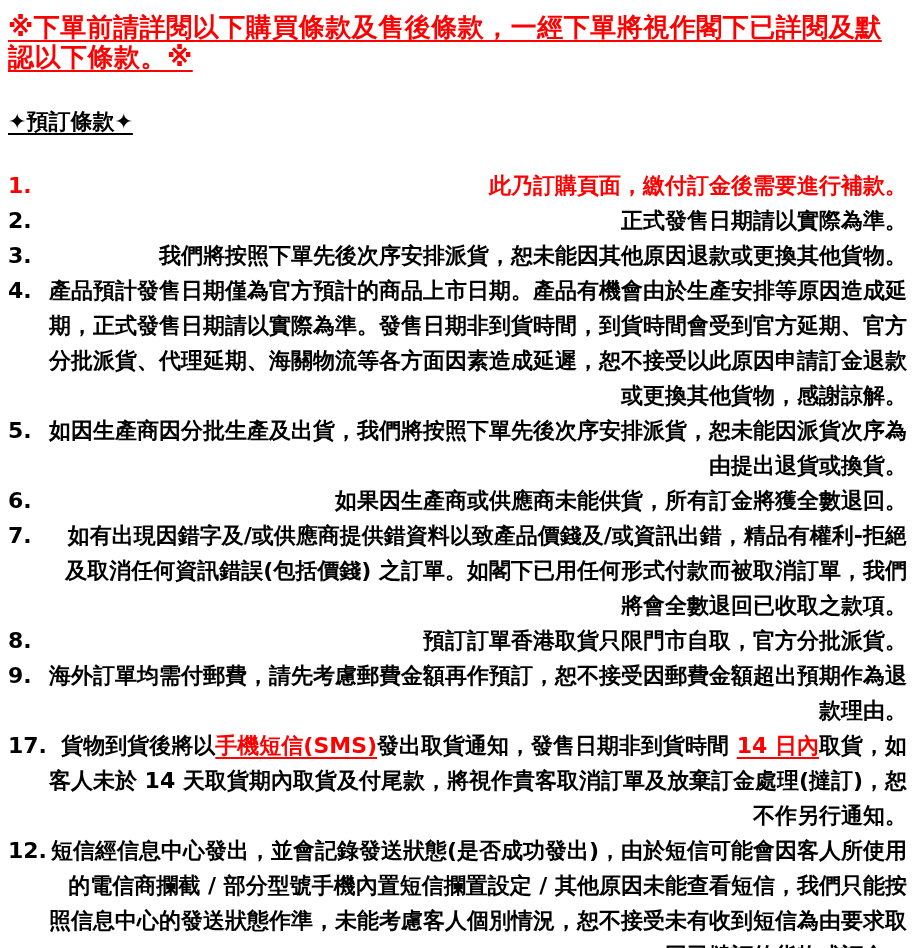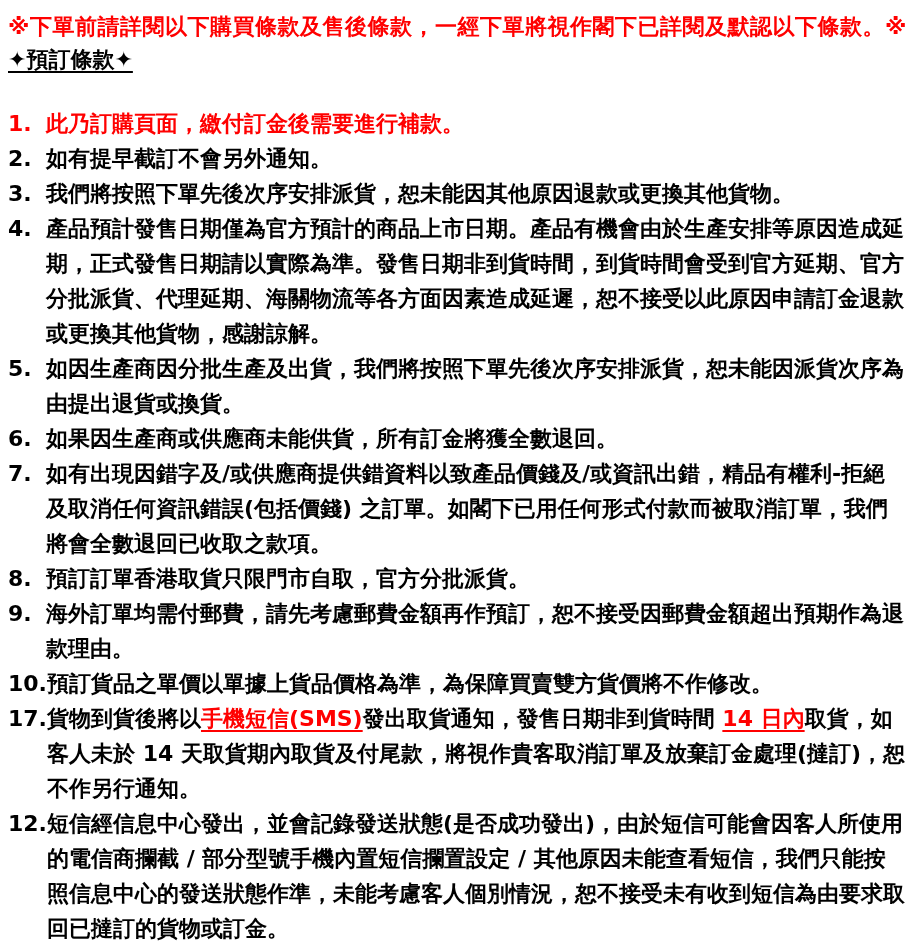--- a/index.html
+++ b/index.html
@@ -8,25 +8,26 @@
     width: 913px;
     min-height: 948px;
     background: #ffffff;
     font-family: "DejaVu Sans", "Liberation Sans", sans-serif;
     font-weight: 700;
     color: #000000;
   }
   .page { padding: 12px 6px 0 8px; }
 
   .title {
-    font-size: 22px;
+    font-size: 26px;
     line-height: 30px;
     color: #ff0000;
+    text-decoration: underline;
     text-underline-offset: 4px;
-    margin: 0 0 4px 0;
+    margin: 0 0 36px 0;
     letter-spacing: 0.5px;
   }
   .heading {
     font-size: 22px;
     line-height: 28px;
     color: #000000;
     text-decoration: underline;
     text-underline-offset: 4px;
     margin: 0 0 16px 0;
     display: inline-block;
@@ -35,21 +36,21 @@
 
   ol.terms {
     list-style: none;
     margin: 0;
     padding: 0;
     font-size: 22px;
     line-height: 35px;
   }
   li.term { display: flex; align-items: flex-start; }
   .num { flex: 0 0 38px; white-space: nowrap; }
-  .txt { flex: 1 1 auto; }
+  .txt { flex: 1 1 auto; text-align: right; }
 
   .red { color: #ff0000; }
   .red-u {
     color: #ff0000;
     text-decoration: underline;
     text-underline-offset: 4px;
     margin-top: 36px;
   }
 </style>
 </head>
@@ -65,21 +66,21 @@
 
   <ol class="terms">
 
     <li class="term red">
       <span class="num">1.</span>
       <div class="txt">此乃訂購頁面，繳付訂金後需要進行補款。</div>
     </li>
 
     <li class="term">
       <span class="num">2.</span>
-      <div class="txt">如有提早截訂不會另外通知。</div>
+      <div class="txt">正式發售日期請以實際為準。</div>
     </li>
 
     <li class="term">
       <span class="num">3.</span>
       <div class="txt">我們將按照下單先後次序安排派貨，恕未能因其他原因退款或更換其他貨物。</div>
     </li>
 
     <li class="term">
       <span class="num">4.</span>
       <div class="txt">產品預計發售日期僅為官方預計的商品上市日期。產品有機會由於生產安排等原因造成延期，正式發售日期請以實際為準。發售日期非到貨時間，到貨時間會受到官方延期、官方分批派貨、代理延期、海關物流等各方面因素造成延遲，恕不接受以此原因申請訂金退款或更換其他貨物，感謝諒解。</div>
@@ -103,24 +104,20 @@
     <li class="term">
       <span class="num">8.</span>
       <div class="txt">預訂訂單香港取貨只限門市自取，官方分批派貨。</div>
     </li>
 
     <li class="term">
       <span class="num">9.</span>
       <div class="txt">海外訂單均需付郵費，請先考慮郵費金額再作預訂，恕不接受因郵費金額超出預期作為退款理由。</div>
     </li>
 
-    <li class="term">
-      <span class="num">10.</span>
-      <div class="txt">預訂貨品之單價以單據上貨品價格為準，為保障買賣雙方貨價將不作修改。</div>
-    </li>
 
     <li class="term">
       <span class="num">17.</span>
       <div class="txt">
         <span>貨物到貨後將以</span><span class="red-u">手機短信(SMS)</span><span>發出取貨通知，發售日期非到貨時間 </span><span class="red-u">14 日內</span><span>取貨，如客人未於 14 天取貨期內取貨及付尾款，將視作貴客取消訂單及放棄訂金處理(撻訂)，恕不作另行通知。</span>
       </div>
     </li>
 
     <li class="term">
       <span class="num">12.</span>

